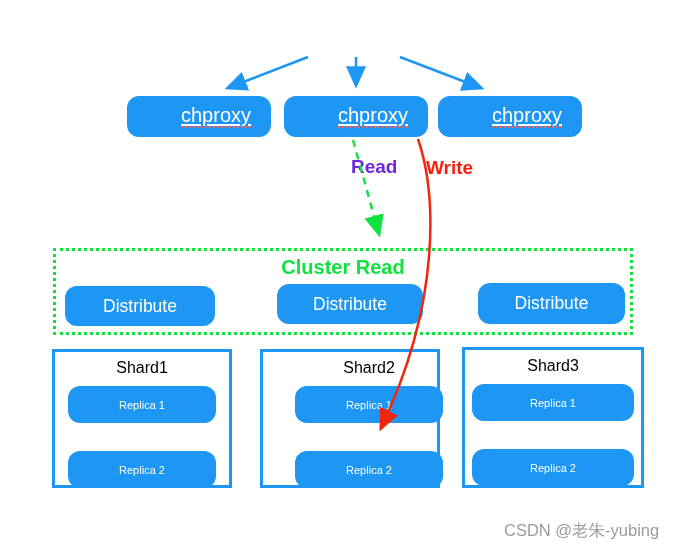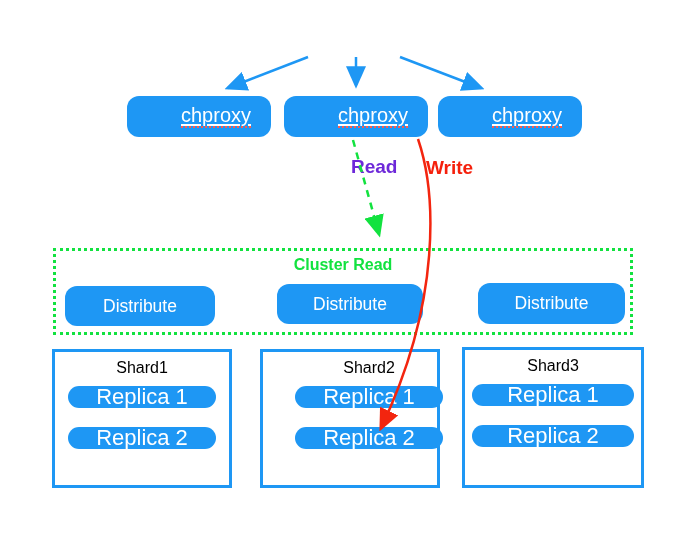--- a/index.html
+++ b/index.html
@@ -31,21 +31,21 @@
   }
   .flow-label { position:absolute; font-size:19px; font-weight:bold; }
   .read-label { left:351px; top:156px; color:#6d28d9; }
   .write-label { left:426px; top:157px; color:#f5200c; }
 
   .cluster-read {
     position:absolute; left:53px; top:248px; width:580px; height:87px;
     border: 3px dotted #12e23f; box-sizing: border-box; z-index:1;
   }
   .cr-label {
-    text-align:center; color:#12e23f; font-weight:bold; font-size:16px;
+    text-align:center; color:#12e23f; font-weight:bold; font-size:20px;
     margin-top:5px;
   }
   .pill {
     position:absolute; background:#1e97f4; border-radius:12px; color:#ffffff;
     display:flex; align-items:center; justify-content:center; font-size:17.5px;
     z-index:2;
   }
   .d1 { left:65px;  top:286px; width:150px; height:40px; }
   .d2 { left:277px; top:284px; width:146px; height:40px; }
   .d3 { left:478px; top:283px; width:147px; height:41px; }
@@ -55,24 +55,24 @@
     box-sizing:border-box; display:flex; flex-direction:column; align-items:center;
     z-index:2;
   }
   .s1 { left:52px;  top:349px; width:180px; height:139px; }
   .s2 { left:260px; top:349px; width:180px; height:139px;padding-left:38px; }
   .s3 { left:462px; top:347px; width:182px; height:141px; }
   .shard-title { margin-top:7px; font-size:16px; font-weight:normal; color:#000000; }
   .replica {
     background:#1e97f4; border-radius:12px; color:#ffffff;
     display:flex; align-items:center; justify-content:center;
-    width:148px; height:22px; font-size:22px; flex:none;
+    width:148px; height:37px; font-size:11px; flex:none;
   }
   .r1 { margin-top:9px; }
-  .r2 { margin-top:19px; }
+  .r2 { margin-top:28px; }
   .s3 .replica { width:162px; }
 
   .cluster-write {
     position:absolute; left:35px; top:433px; width:615px; height:92px;
     border:3px dotted #f3250f; box-sizing:border-box; z-index:5;
     pointer-events:none;
   }
   .cw-label {
     position:absolute; left:0; right:0; top:56px; text-align:center;
     color:#f3250f; font-weight:bold; font-size:20px;
@@ -143,20 +143,21 @@
     <div class="shard-title">Shard3</div>
     <div class="replica r1">
       <span>Replica 1</span>
     </div>
     <div class="replica r2">
       <span>Replica 2</span>
     </div>
   </div>
 
 
+  <div class="watermark">CSDN @老朱-yubing</div>
 
   <svg id="arrow-layer" viewBox="0 0 690 548">
     <defs>
       <marker id="arrow-blue" markerWidth="9" markerHeight="8" refX="7.5" refY="4" orient="auto">
         <path d="M0,0 L9,4 L0,8 z" fill="#1e97f4"></path>
       </marker>
       <marker id="arrow-green" markerWidth="9" markerHeight="8" refX="7.5" refY="4" orient="auto">
         <path d="M0,0 L9,4 L0,8 z" fill="#12e23f"></path>
       </marker>
       <marker id="arrow-red" markerWidth="9" markerHeight="8" refX="7.5" refY="4" orient="auto">

